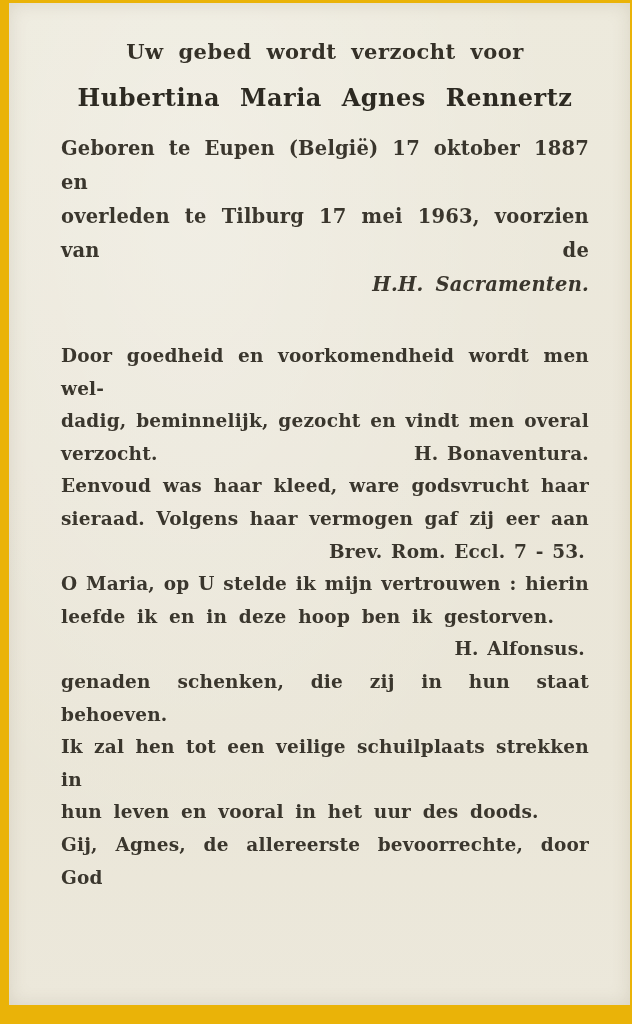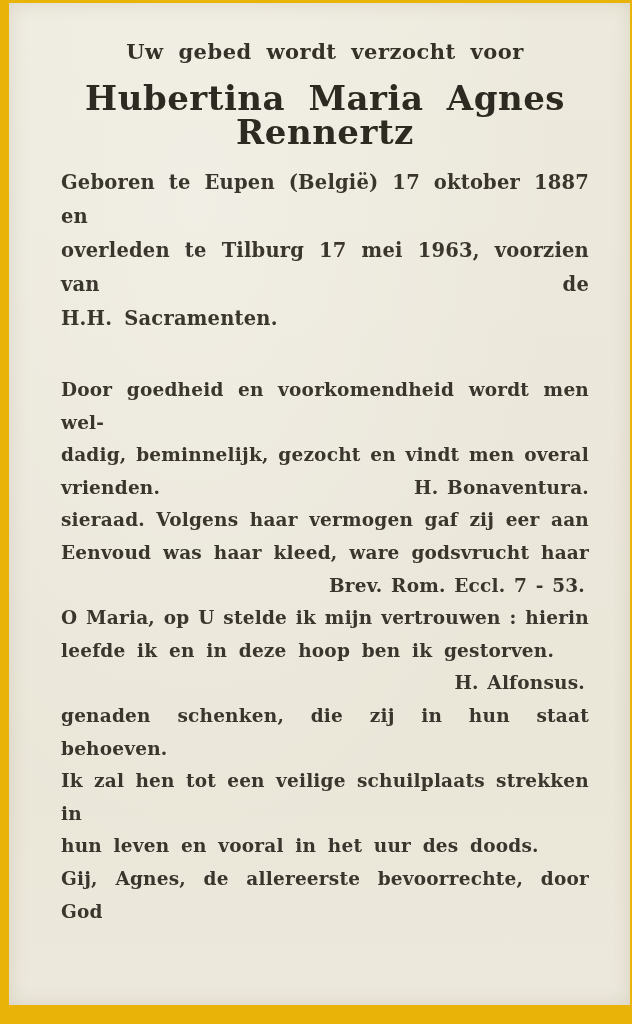--- a/index.html
+++ b/index.html
@@ -34,21 +34,21 @@
     text-align: center;
     font-size: 21px;
     line-height: 26px;
     word-spacing: 7px;
     letter-spacing: 0.5px;
     color: #353128;
   }
   .name {
     margin: 16px 0 0 0;
     text-align: center;
-    font-size: 34px;
+    font-size: 24px;
     line-height: 34px;
     word-spacing: 11px;
     letter-spacing: 0.5px;
     color: #2d2a22;
     font-weight: 700;
   }
   .bio {
     margin-top: 17px;
     font-size: 19.5px;
     line-height: 34px;
@@ -62,21 +62,21 @@
     letter-spacing: 0.2px;
     word-spacing: 2px;
   }
   .line { white-space: normal; }
   .line.justify {
     text-align: justify;
     text-align-last: justify;
   }
   .line.left   { text-align: left;  word-spacing: 5px; }
   .line.right  { text-align: right; padding-right: 4px; }
-  .line.center { text-align: left; word-spacing: 5px; }
+  .line.center { text-align: right; word-spacing: 5px; font-style: italic; }
   .line.split {
     display: flex;
     justify-content: space-between;
   }
 </style>
 </head>
 <body>
 
 <div class="stage" style="background: #eab308;">
   <div class="paper" style="color: rgb(58, 54, 45);">
@@ -84,25 +84,25 @@
     <h1 class="name">Hubertina Maria Agnes Rennertz</h1>
     <div class="bio">
         <div class="line justify">Geboren te Eupen (België) 17 oktober 1887 en</div>
         <div class="line justify">overleden te Tilburg 17 mei 1963, voorzien van de</div>
         <div class="line center">H.H. Sacramenten.</div>
       </div>
     <div class="body-text">
         <div class="line justify">Door goedheid en voorkomendheid wordt men wel-</div>
         <div class="line justify">dadig, beminnelijk, gezocht en vindt men overal</div>
         <div class="line split">
-          <span>vrienden.</span>
+          <span>verzocht.</span>
           <span>H. Bonaventura.</span>
         </div>
+        <div class="line justify">Eenvoud was haar kleed, ware godsvrucht haar</div>
         <div class="line justify">sieraad. Volgens haar vermogen gaf zij eer aan</div>
-        <div class="line justify">Eenvoud was haar kleed, ware godsvrucht haar</div>
         <div class="line right">Brev. Rom. Eccl. 7 - 53.</div>
         <div class="line justify">O Maria, op U stelde ik mijn vertrouwen : hierin</div>
         <div class="line left">leefde ik en in deze hoop ben ik gestorven.</div>
         <div class="line right">H. Alfonsus.</div>
         <div class="line justify">genaden schenken, die zij in hun staat behoeven.</div>
         <div class="line justify">Ik zal hen tot een veilige schuilplaats strekken in</div>
         <div class="line left">hun leven en vooral in het uur des doods.</div>
         <div class="line justify">Gij, Agnes, de allereerste bevoorrechte, door God</div>
       </div>
   </div>

